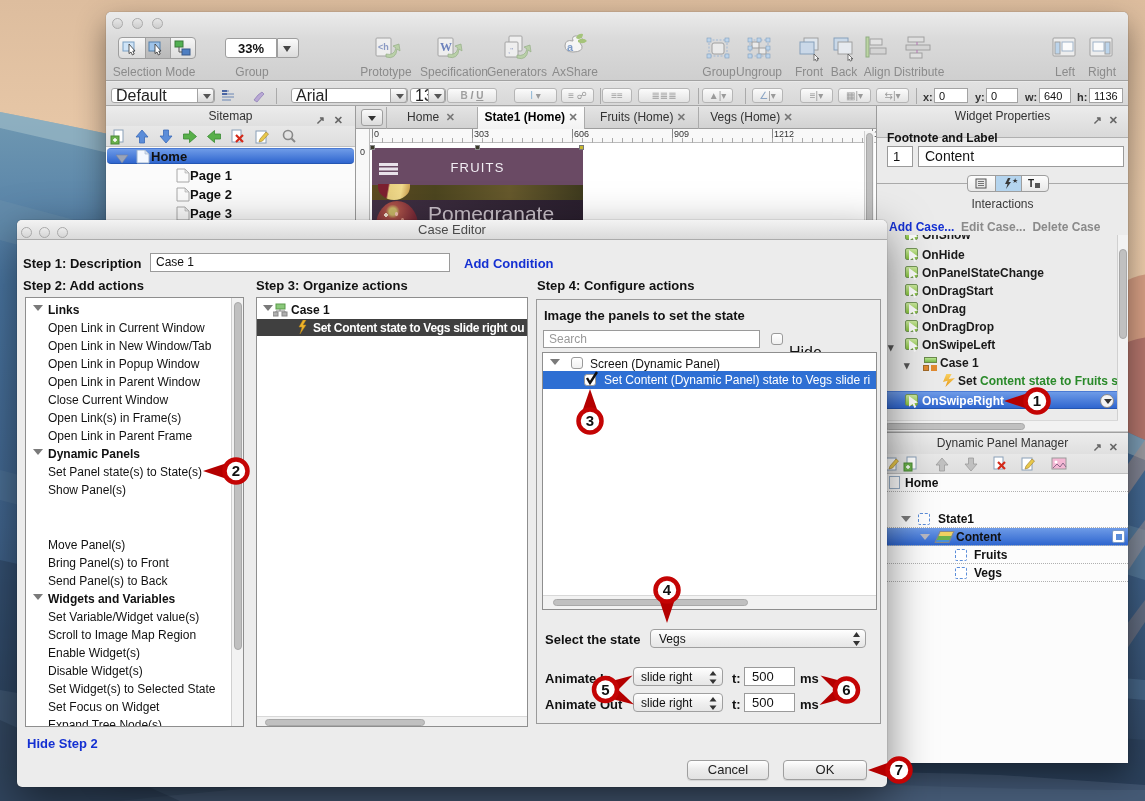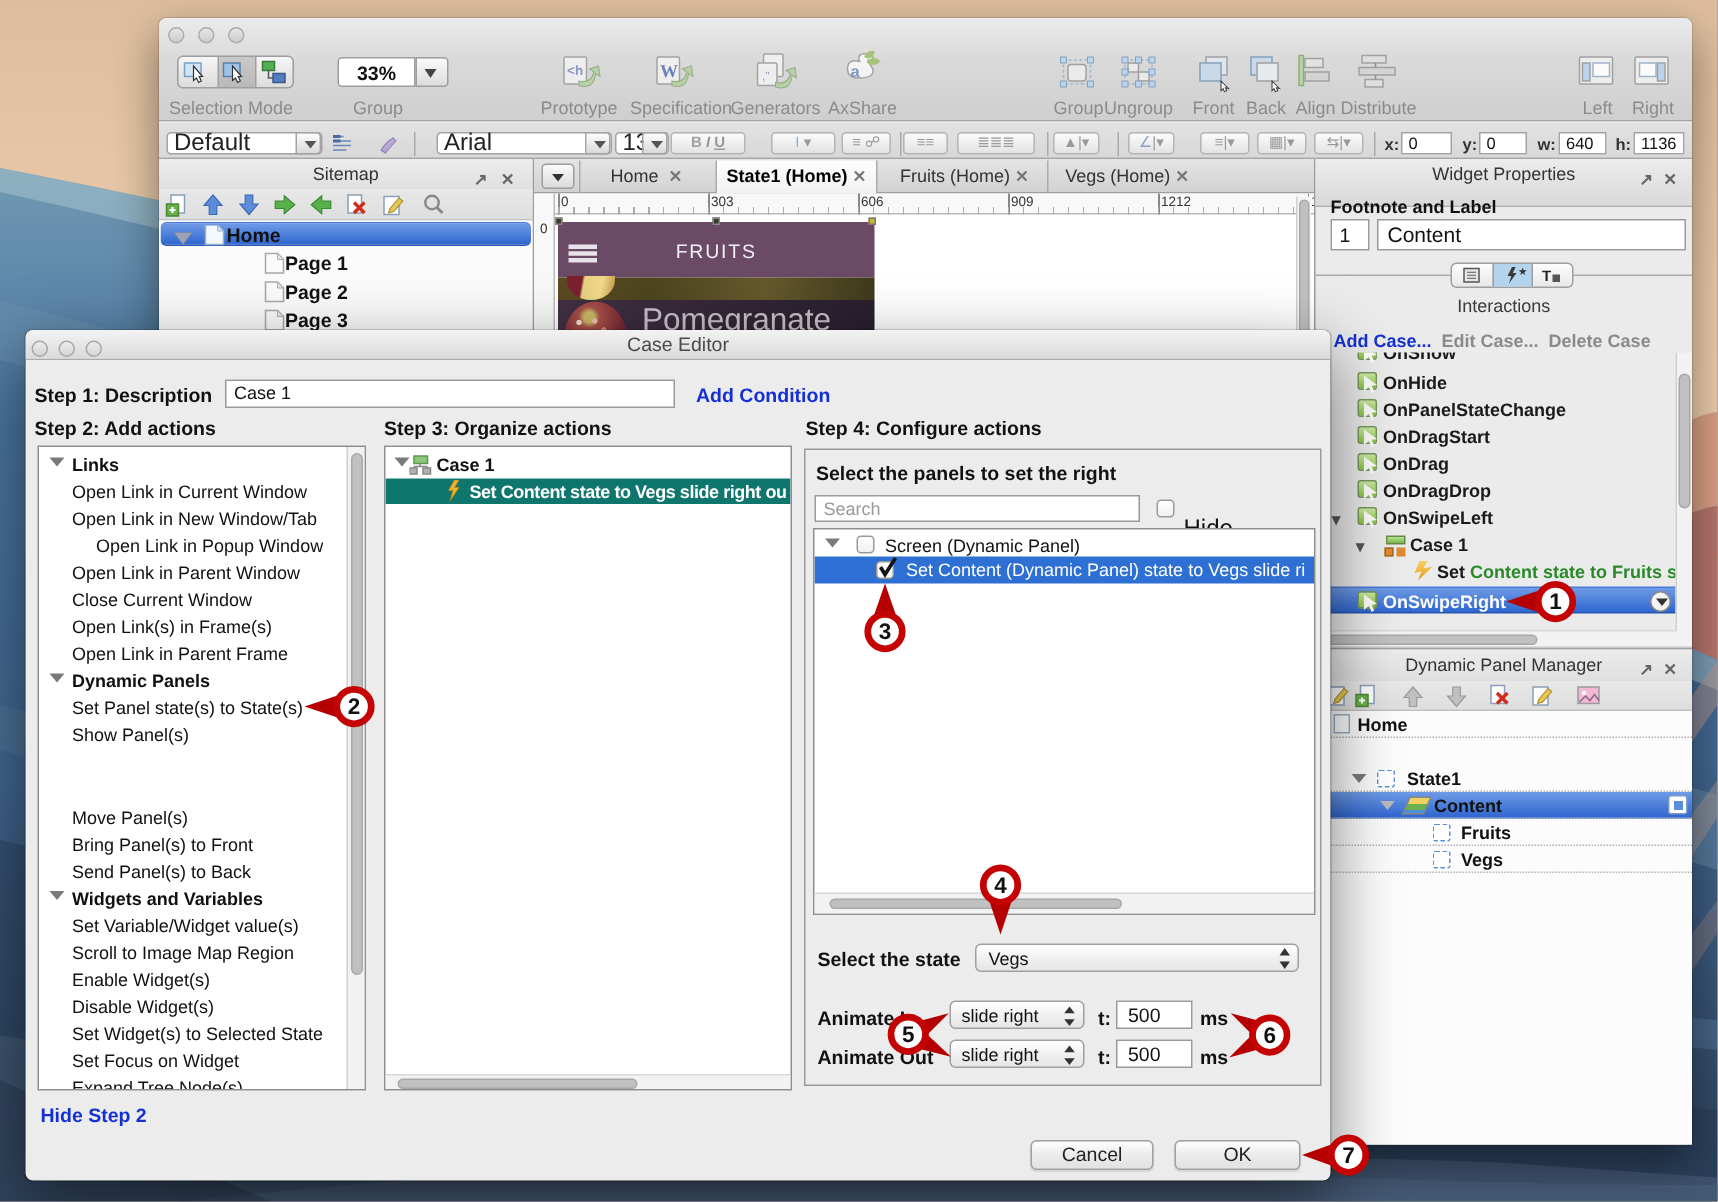--- a/index.html
+++ b/index.html
@@ -461,21 +461,21 @@
   <div class="steph" style="left:6px;top:36px">Step 1: Description</div>
   <div class="tfield" style="left:133px;top:33px;width:300px;height:19px;line-height:17px;padding-left:5px">Case 1</div>
   <div class="steph blue" style="left:447px;top:36px">Add Condition</div>
   <div class="steph" style="left:6px;top:58px">Step 2: Add actions</div>
   <div class="steph" style="left:239px;top:58px">Step 3: Organize actions</div>
   <div class="steph" style="left:520px;top:58px">Step 4: Configure actions</div>
   <div class="lbox" id="box2" style="left:8px;top:77px;width:219px;height:430px;overflow:hidden">
 <div class="arow b" style="top:3px;padding-left:22px"><span style="position:absolute;left:7px;top:4px;border:5px solid transparent;border-top:6px solid #7a7a7a"></span>Links</div>
 <div class="arow" style="top:21px;padding-left:22px">Open Link in Current Window</div>
 <div class="arow" style="top:39px;padding-left:22px">Open Link in New Window/Tab</div>
-<div class="arow" style="top:57px;padding-left:38px">Open Link in Popup Window</div>
+<div class="arow" style="top:57px;padding-left:22px">Open Link in Popup Window</div>
 <div class="arow" style="top:75px;padding-left:22px">Open Link in Parent Window</div>
 <div class="arow" style="top:93px;padding-left:22px">Close Current Window</div>
 <div class="arow" style="top:111px;padding-left:22px">Open Link(s) in Frame(s)</div>
 <div class="arow" style="top:129px;padding-left:22px">Open Link in Parent Frame</div>
 <div class="arow b" style="top:147px;padding-left:22px"><span style="position:absolute;left:7px;top:4px;border:5px solid transparent;border-top:6px solid #7a7a7a"></span>Dynamic Panels</div>
 <div class="arow" style="top:165px;padding-left:22px">Set Panel state(s) to State(s)</div>
 <div class="arow" style="top:183px;padding-left:22px">Show Panel(s)</div>
 <div class="arow" style="top:238px;padding-left:22px">Move Panel(s)</div>
 <div class="arow" style="top:256px;padding-left:22px">Bring Panel(s) to Front</div>
 <div class="arow" style="top:274px;padding-left:22px">Send Panel(s) to Back</div>
@@ -491,29 +491,29 @@
         <div class="vsbt" style="left:1.5px;top:4px;width:8px;height:348px"></div>
       </div>
 </div>
   <div class="lbox" id="box3" style="left:239px;top:77px;width:272px;height:430px;overflow:hidden">
 <div class="arow b" style="top:3px;padding-left:34px"><span style="position:absolute;left:6px;top:4px;border:5px solid transparent;border-top:6px solid #7a7a7a"></span><svg width="15" height="14" style="position:absolute;left:16px;top:2px">
           <rect x="3" y="1" width="9" height="5" fill="#8ac87a" stroke="#5a9a4a"></rect>
           <rect x="0" y="9" width="5" height="4" fill="#b0b0b0" stroke="#888"></rect>
           <rect x="9" y="9" width="5" height="4" fill="#b0b0b0" stroke="#888"></rect>
           <path d="M7,6 v2 M3,8 h9 M3,8 v1 M12,8 v1" stroke="#888" fill="none"></path>
         </svg>Case 1</div>
-<div class="arow" style="top:21px;height:17px;background:#0f766e;color:#fff;padding-left:56px;font-weight:bold;letter-spacing:-0.3px"><svg width="10" height="14" style="position:absolute;left:40px;top:1px">
+<div class="arow" style="top:21px;height:17px;background:#404040;color:#fff;padding-left:56px;font-weight:bold;letter-spacing:-0.3px"><svg width="10" height="14" style="position:absolute;left:40px;top:1px">
           <path d="M6,0 l-4,7 h3 l-2,7 l6,-9 h-3 l3,-5 z" fill="#f0b429" stroke="#b8861a" stroke-width="0.5"></path>
         </svg>Set Content state to Vegs slide right ou</div>
 <div class="hsb" style="left:0;top:418px;width:270px;height:12px">
         <div class="hsbt" style="left:8px;top:2px;width:160px;height:7px"></div>
       </div>
 </div>
   <div id="box4" style="position:absolute;left:519px;top:79px;width:345px;height:425px;border:1px solid #9a9a9a">
-<div class="steph" style="left:7px;top:8px">Select the panels to set the right</div>
+<div class="steph" style="left:7px;top:8px">Image the panels to set the state</div>
 <div class="tfield" style="left:6px;top:30px;width:217px;height:18px;line-height:16px;padding-left:5px;color:#999">Search</div>
 <div class="cb" style="left:234px;top:33px"></div>
 <div style="position:absolute;left:252px;top:44px;font-size:16px;color:#111">Hide Unlabeled</div>
 <div class="lbox" style="left:5px;top:52px;width:335px;height:258px;overflow:hidden">
  <div class="arow" style="top:2px;padding-left:47px"><span style="position:absolute;left:7px;top:4px;border:5px solid transparent;border-top:6px solid #7a7a7a"></span><span class="cb" style="left:28px;top:2px"></span>Screen (Dynamic Panel)</div>
  <div class="arow" style="top:18px;height:18px;background:#2e6fd3;color:#fff;padding-left:61px;line-height:19px"><span class="cb" style="left:41px;top:3px;background:#fff">
             <svg width="16" height="16" style="position:absolute;left:-1px;top:-5px">
               <path d="M3,8 l3,5 l7,-11" fill="none" stroke="#111" stroke-width="2.4"></path>
             </svg>
           </span>Set Content (Dynamic Panel) state to Vegs slide ri</div>

